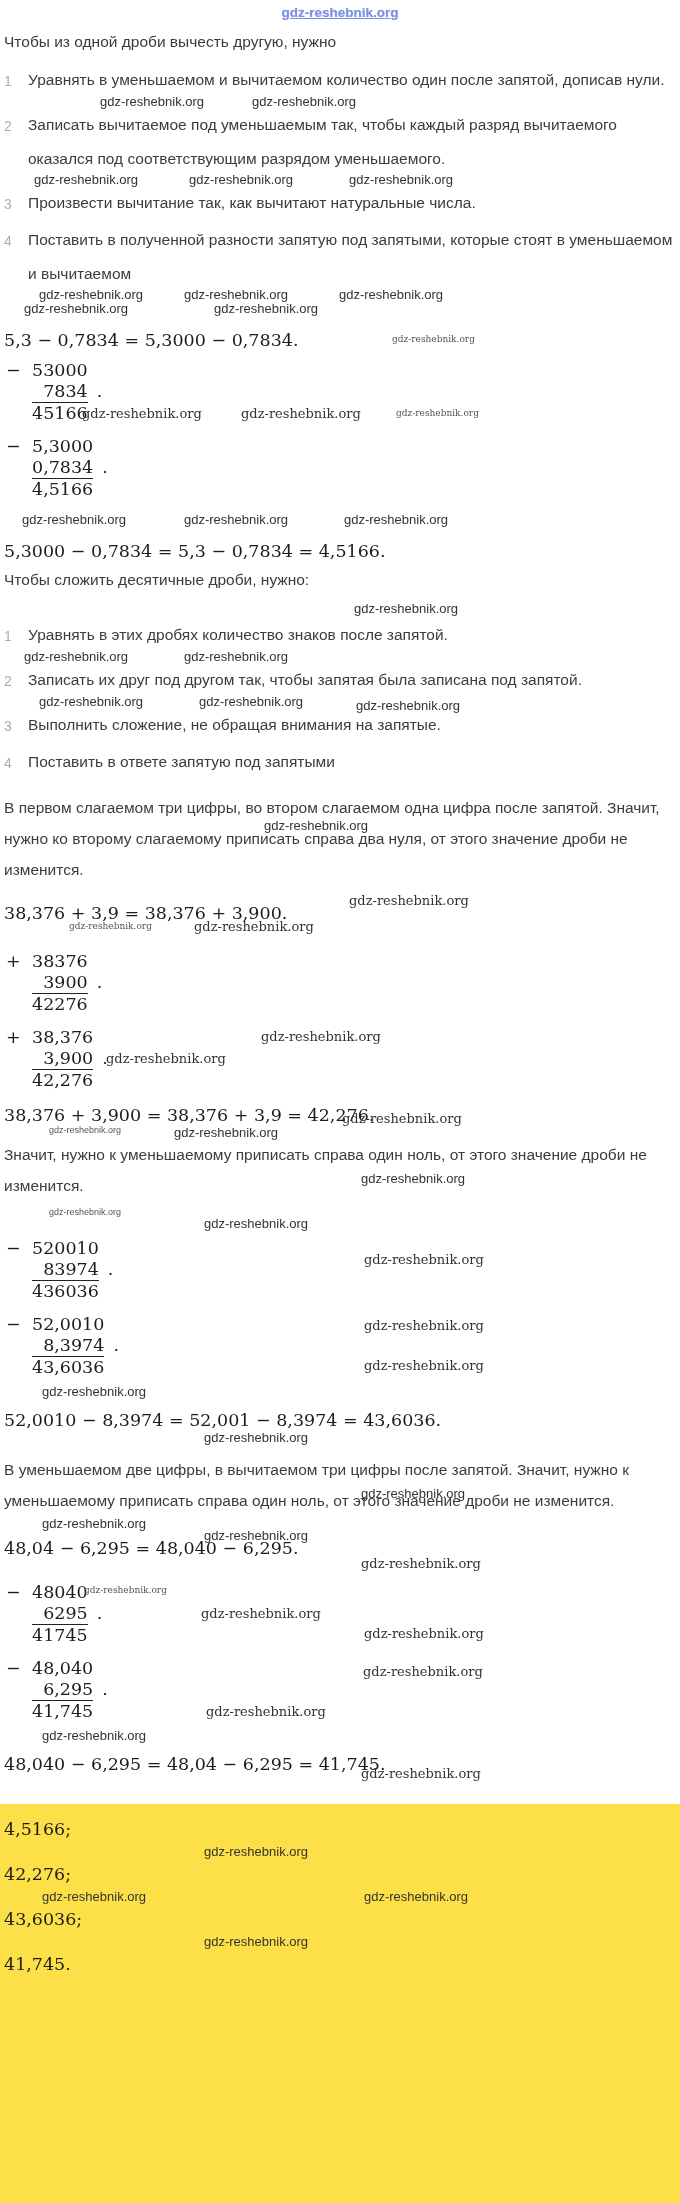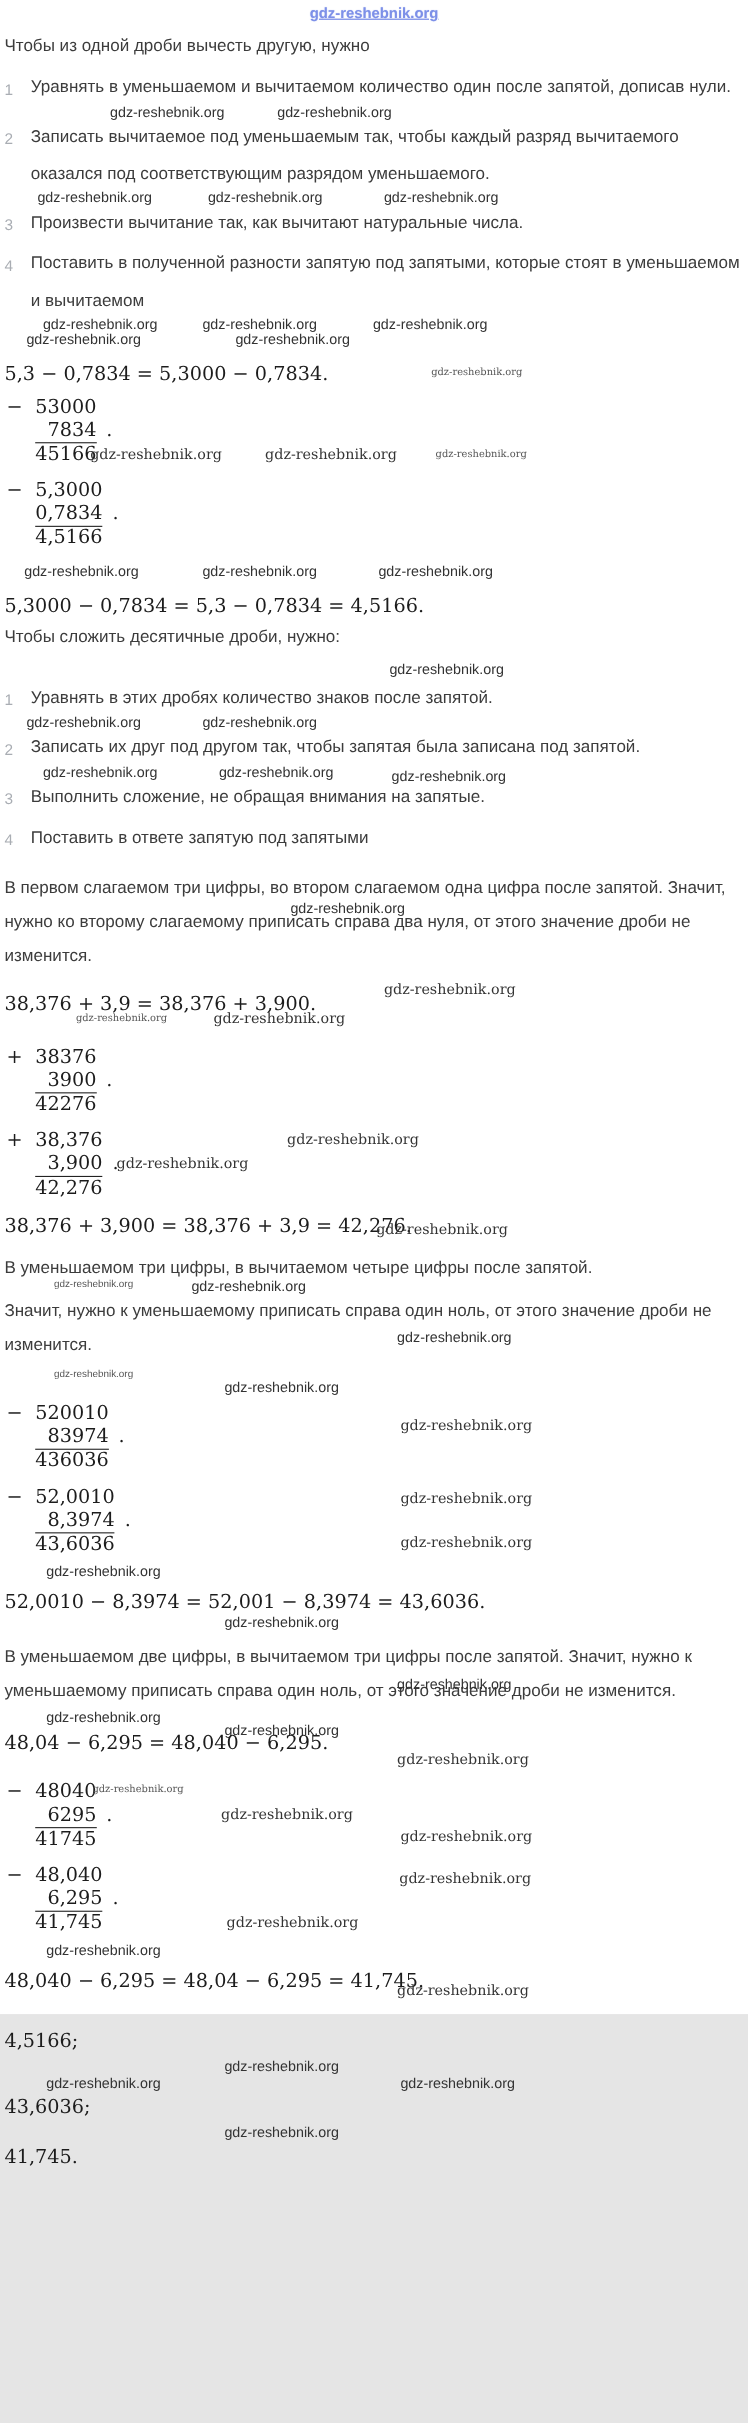--- a/index.html
+++ b/index.html
@@ -40,22 +40,22 @@
   }
   .colblock .op { width: 26px; }
   .colblock .nums { display: inline-block; text-align: right; }
   .colblock .row { display: block; position: relative; line-height: 21px; }
   .colblock .row.result { border-top: 1.2px solid #222; }
   .colblock .dot { position: absolute; left: 100%; margin-left: 9px; top: 0; }
   .pb8 { padding-bottom: 8px; }
   .pb14 { padding-bottom: 14px; }
   .pb18 { padding-bottom: 18px; }
   .answers {
-    position: relative; background: #e5e5e5; flex: 1;
-    margin-top: 14px; padding: 10px 4px 8px;
+    position: relative; background: #fde047; flex: 1;
+    margin-top: 24px; padding: 10px 4px 8px;
   }
   .answer {
     font-family: "DejaVu Serif", serif; font-size: 17.5px;
     color: #1c1c1c; margin: 5px 0;
   }
 </style>
 </head>
 <body>
 
 <div class="page">
@@ -204,21 +204,20 @@
       </span>
       <span class="wm abs" style="left:255px; top:2px">gdz-reshebnik.org</span>
       <span class="wm abs" style="left:100px; top:24px">gdz-reshebnik.org</span>
     </div>
 
     <div class="math-line">
       <span>38,376 + 3,900 = 38,376 + 3,9 = 42,276.</span>
       <span class="wm abs" style="left:338px; top:6px">gdz-reshebnik.org</span>
     </div>
 
-    <p class="para" style="margin-bottom:0">В уменьшаемом три цифры, в вычитаемом четыре цифры после запятой.</p>
     <div class="wm-row tight">
       <span class="wm sm" style="left:45px">gdz-reshebnik.org</span>
       <span class="wm" style="left:170px">gdz-reshebnik.org</span>
     </div>
     <p class="para" style="margin-top:2px">
       <span>Значит, нужно к уменьшаемому приписать справа один ноль, от этого значение дроби не изменится.</span>
       <span class="wm abs" style="left:357px; top:24px">gdz-reshebnik.org</span>
     </p>
     <div class="wm-row">
       <span class="wm sm" style="left:45px">gdz-reshebnik.org</span>
@@ -302,20 +301,21 @@
       <span class="wm abs" style="left:357px; top:12px">gdz-reshebnik.org</span>
     </div>
 
   </div>
 
   <div class="answers">
     <div class="answer">4,5166;</div>
     <div class="wm-row">
       <span class="wm" style="left:200px">gdz-reshebnik.org</span>
     </div>
+    <div class="answer">42,276;</div>
     <div class="wm-row">
       <span class="wm" style="left:38px">gdz-reshebnik.org</span>
       <span class="wm" style="left:360px">gdz-reshebnik.org</span>
     </div>
     <div class="answer">43,6036;</div>
     <div class="wm-row">
       <span class="wm" style="left:200px">gdz-reshebnik.org</span>
     </div>
     <div class="answer">41,745.</div>
   </div>

